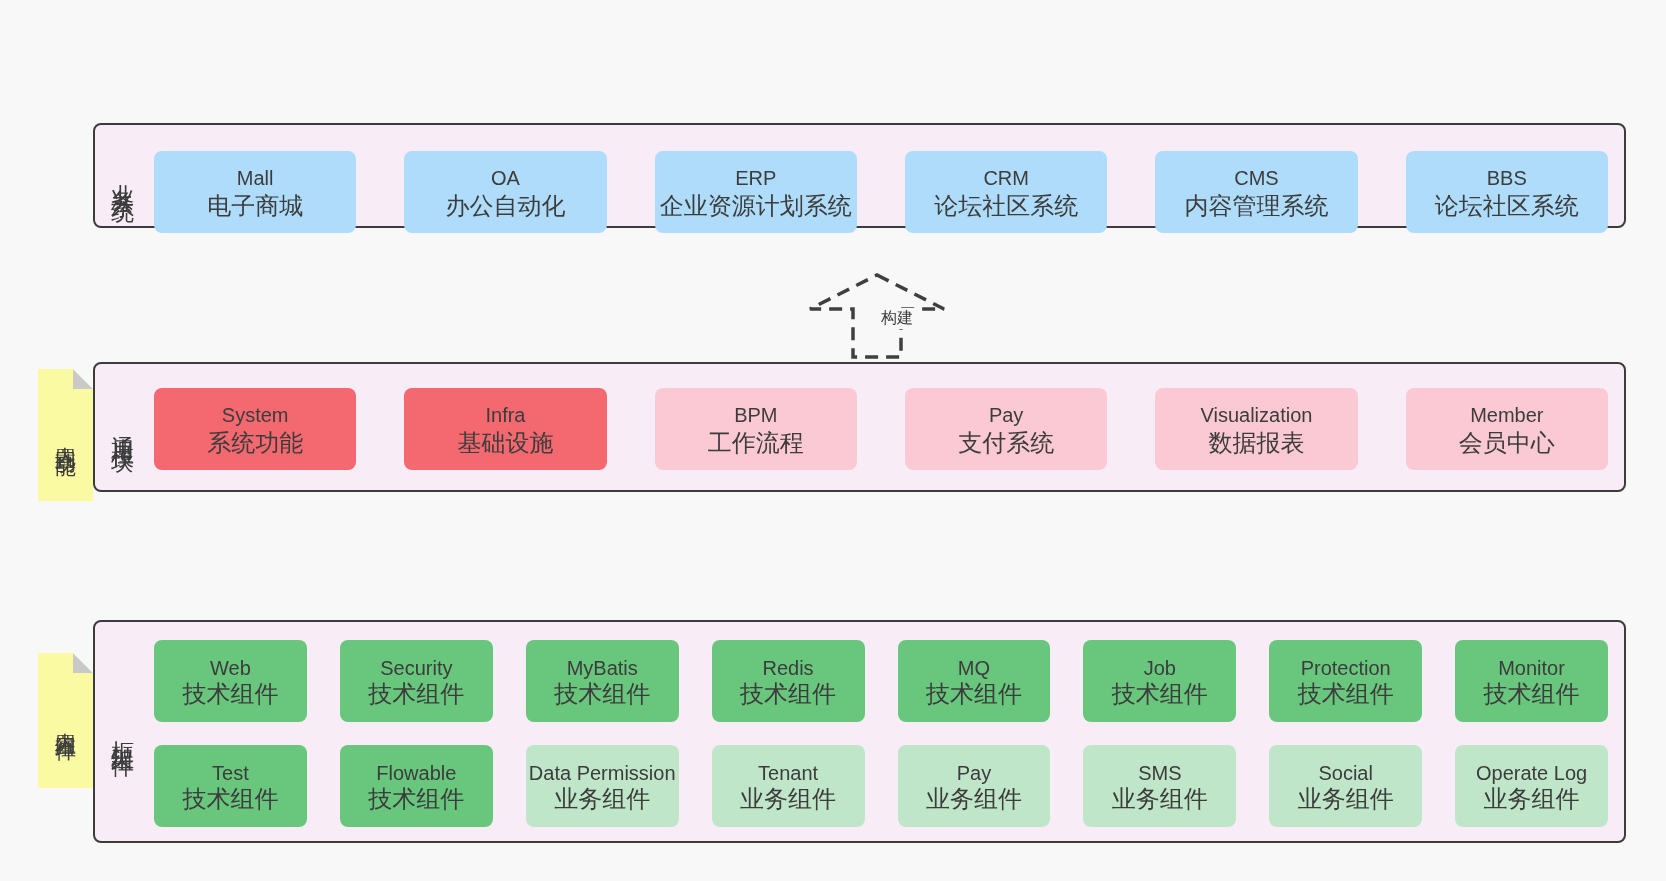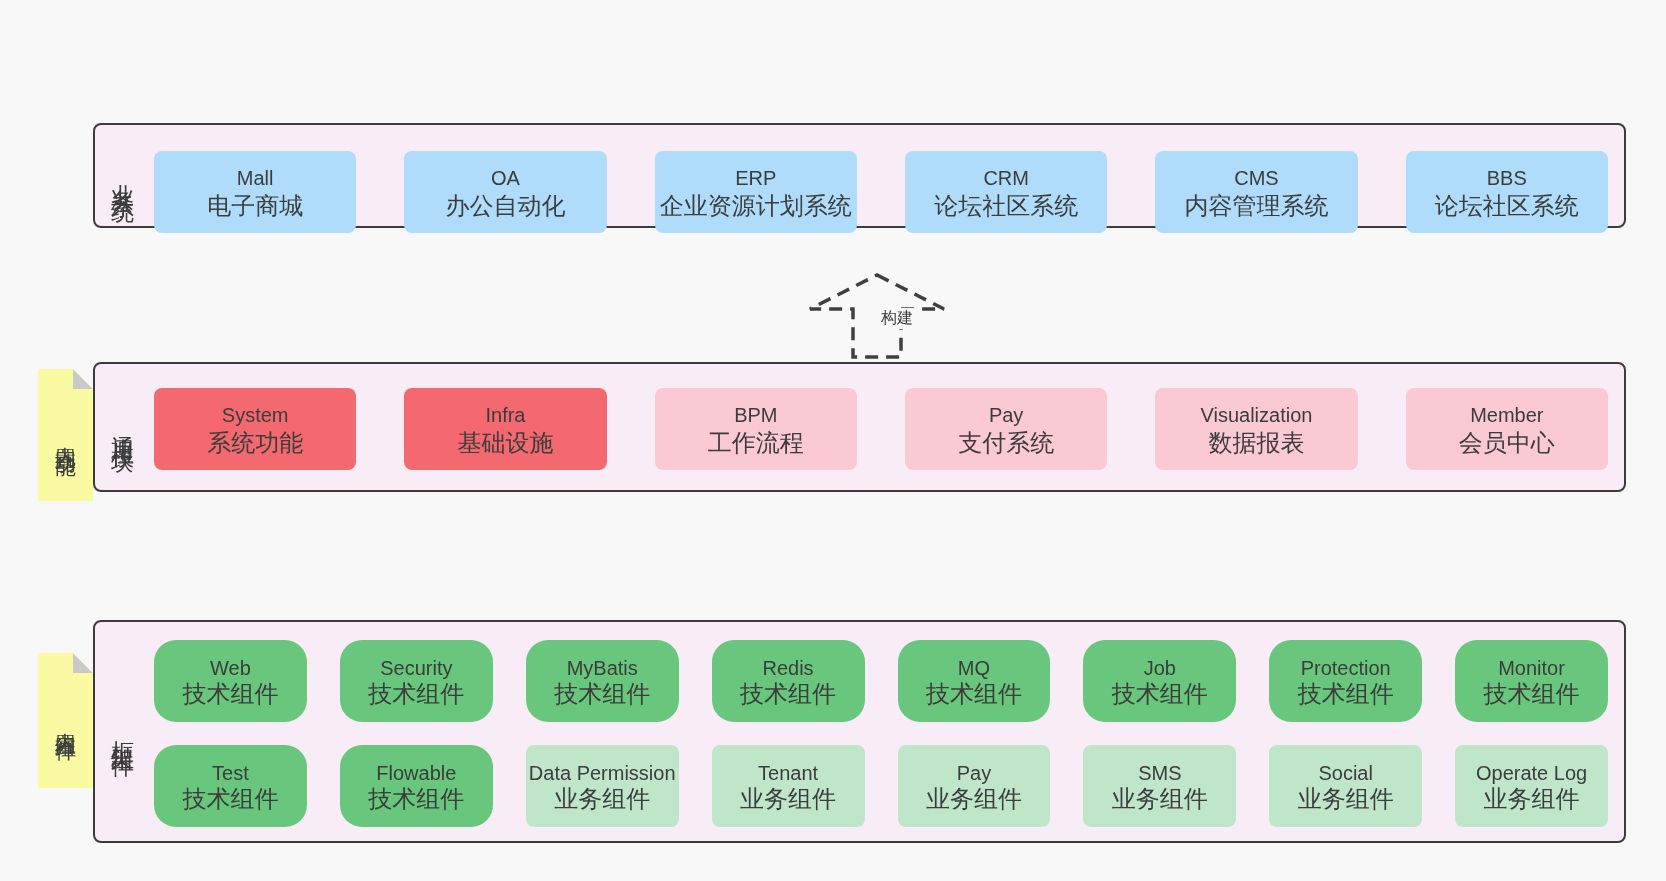--- a/index.html
+++ b/index.html
@@ -47,21 +47,21 @@
     align-items:center;justify-content:center;
     text-align:center;color:var(--c-text);
     line-height:27px;
   }
   .box .en{font-size:20px;}
   .box .zh{font-size:24px;}
   .panel-3 .box{line-height:26px;}
   .blue{background:var(--c-blue);}
   .red{background:var(--c-red);}
   .pink{background:var(--c-pink);}
-  .green{background:var(--c-green);border-radius:22px;}
+  .green{background:var(--c-green);}
   .lightGreen{background:var(--c-lightGreen);}
   
   .tab{
     position:absolute;left:38px;width:55px;
     background:var(--c-yellow);
     clip-path:polygon(0 0,calc(100% - 20px) 0,100% 20px,100% 100%,0 100%);
     z-index:1;
   }
   .tab-1{top:369px;height:132px;}
   .tab-2{top:653px;height:135px;}

